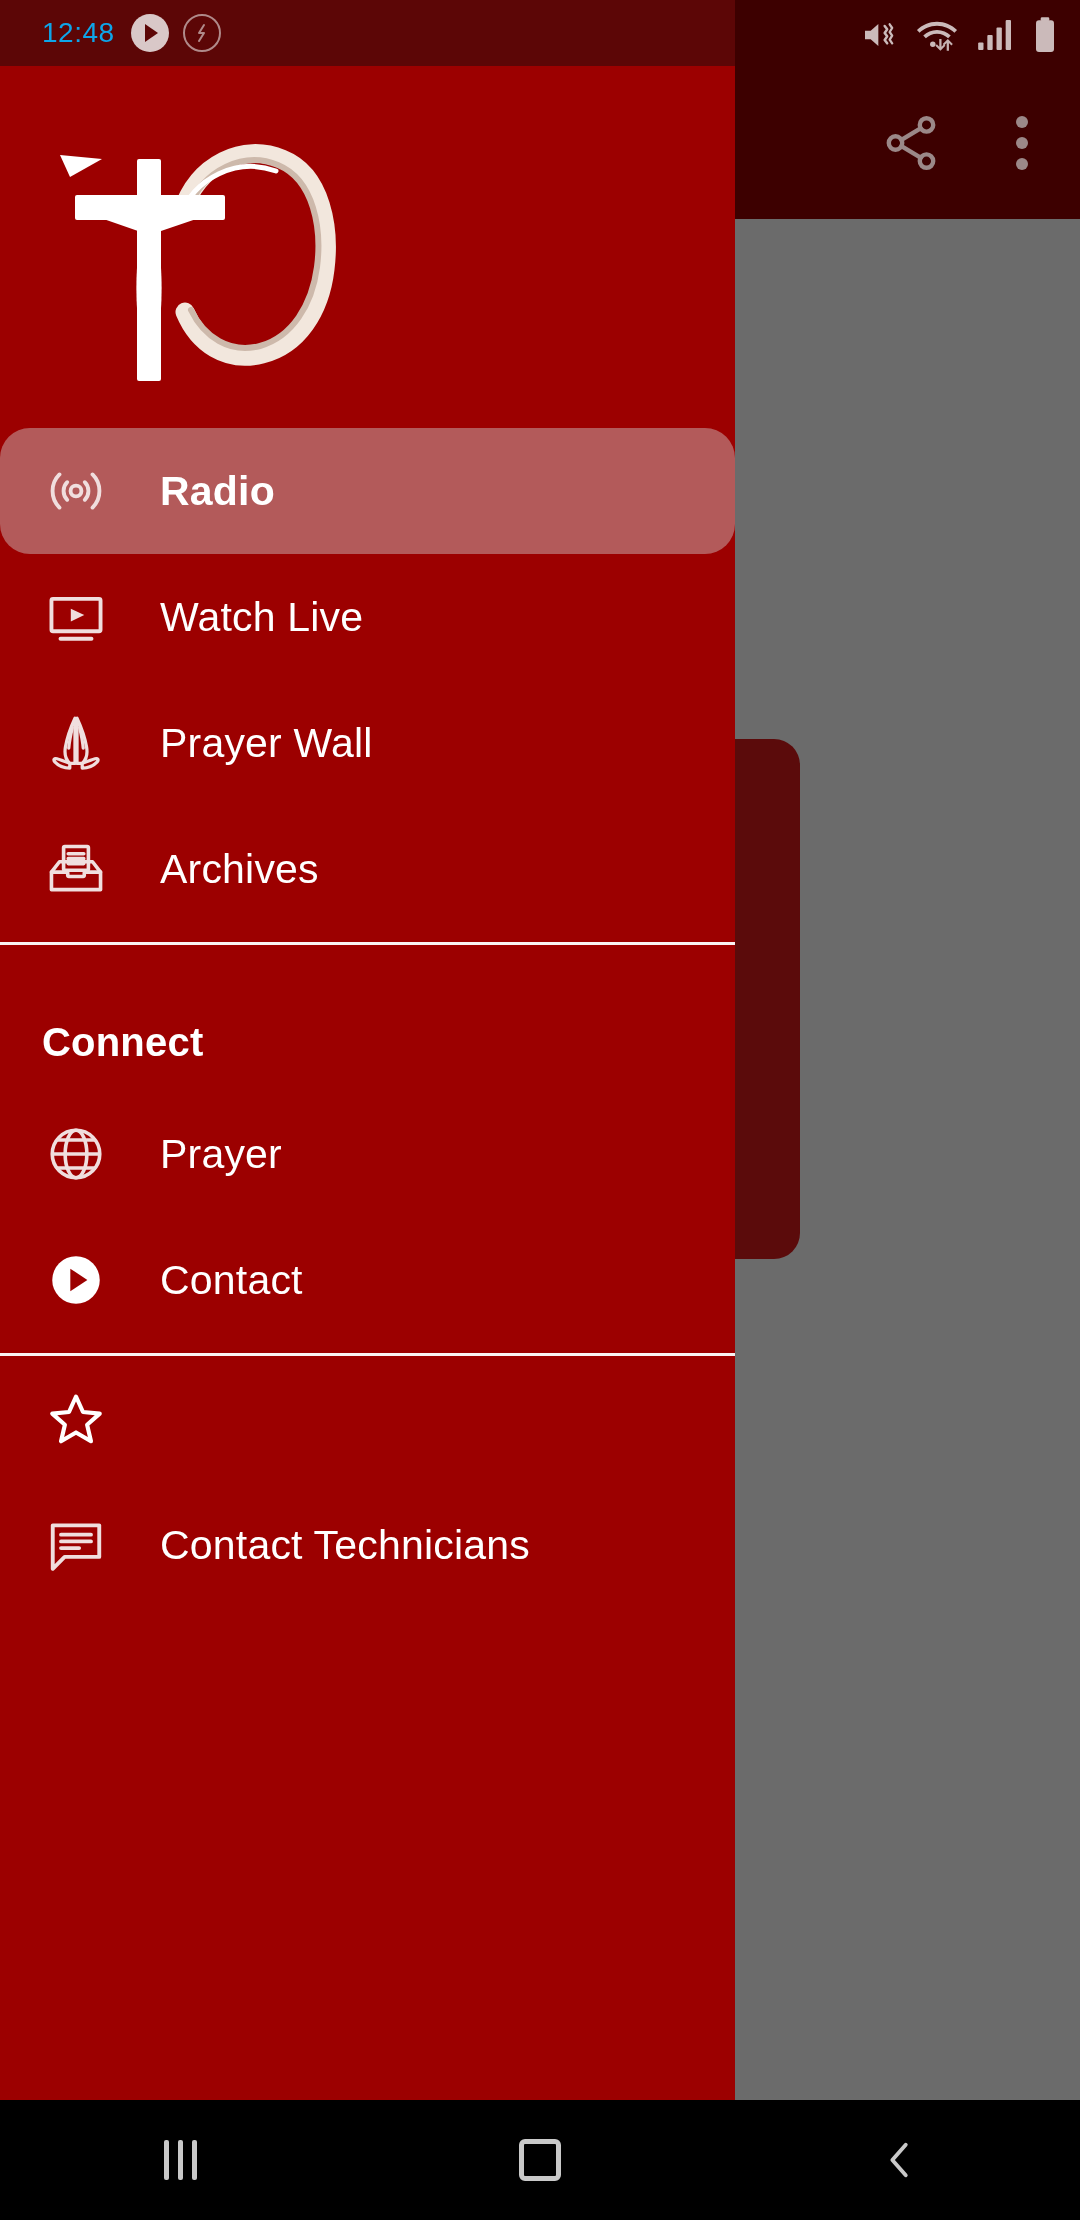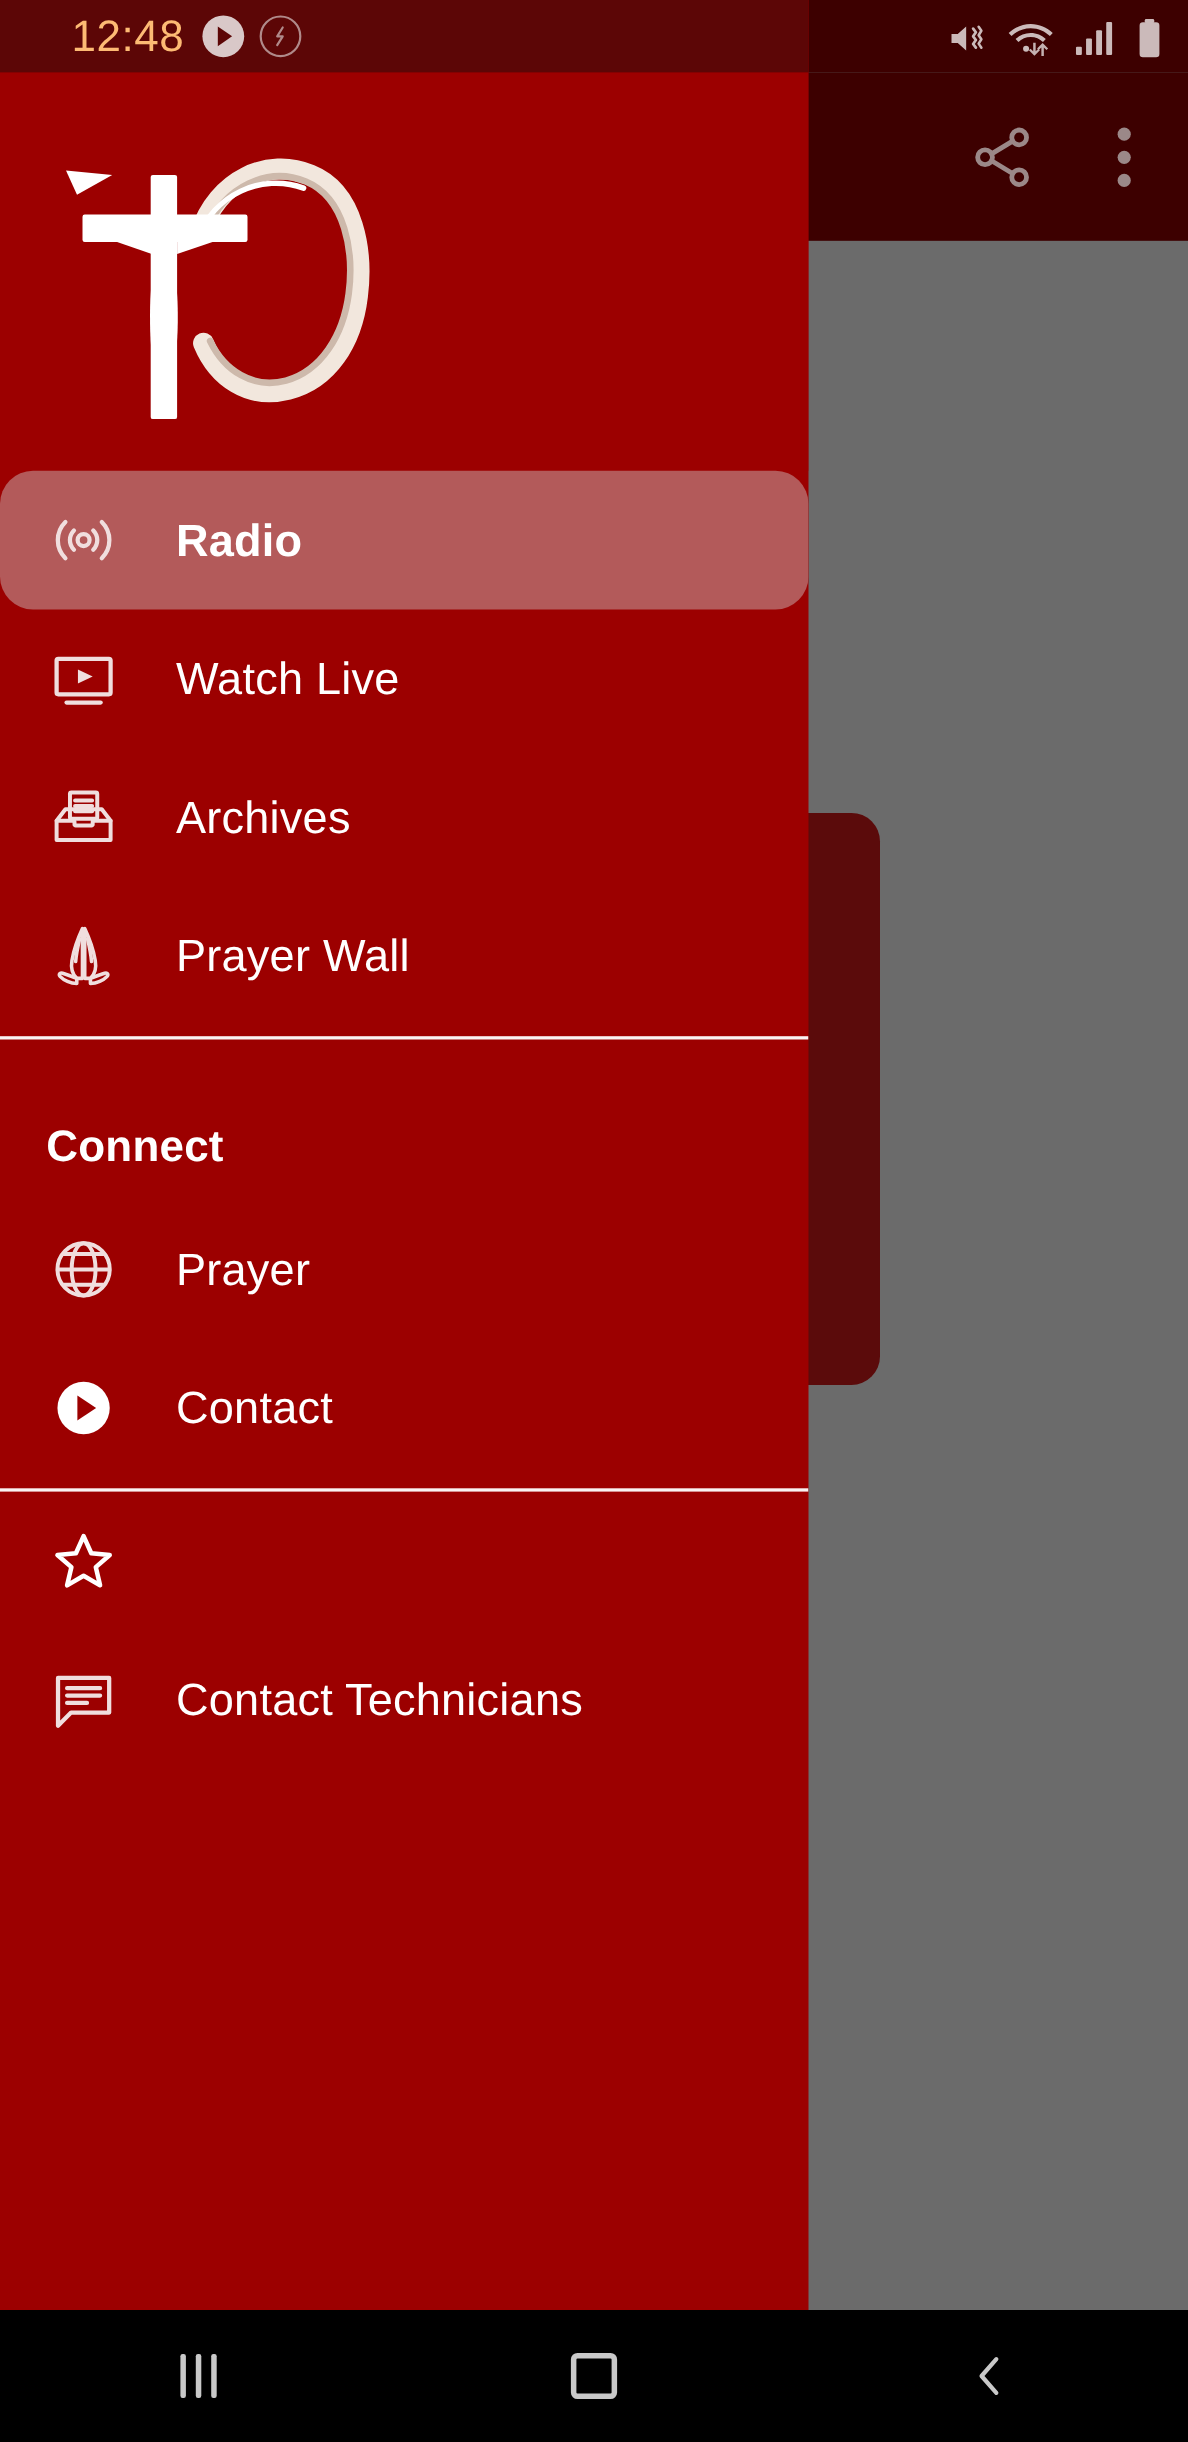--- a/index.html
+++ b/index.html
@@ -70,22 +70,22 @@
     width:735px; height:2100px;
     background:#9c0000;
     overflow:hidden;
   }
   .drawer-statusbar {
     position:absolute; left:0; top:0; width:735px; height:66px;
     background:#5c0606;
     display:flex; align-items:center;
   }
   .clock {
-    margin-left:65px;
-    font-size:40px; color:#fdba74; font-weight:400; letter-spacing:0.5px;
+    margin-left:42px;
+    font-size:28px; color:#0ea5e9; font-weight:400; letter-spacing:0.5px;
   }
   .sb-icon-play {
     margin-left:16px; width:38px; height:38px; border-radius:50%;
     background:#d9c8c8; position:relative;
   }
   .sb-icon-play::after {
     content:""; position:absolute; left:14px; top:10px;
     border-left:13px solid #5c0606;
     border-top:9px solid transparent; border-bottom:9px solid transparent;
   }
@@ -251,51 +251,51 @@
 
       <div class="nav-item">
         <span class="nav-icon">
           <svg width="62" height="62" viewBox="0 0 24 24" fill="none" stroke="#f0dede" stroke-width="1.5" stroke-linejoin="round">
             <rect x="2.5" y="5" width="19" height="12.5" rx="0.6"></rect>
             <path d="M6 20.4 h12" stroke-linecap="round"></path>
             <path d="M10 8.8 L15.2 11.25 L10 13.7 Z" fill="#f0dede" stroke="none"></path>
           </svg>
         </span>
         <span class="nav-label">Watch Live</span>
-      </div>
-
-      <div class="nav-item">
-        <span class="nav-icon">
-          <svg width="62" height="62" viewBox="0 0 24 24" fill="none" stroke="#f0dede" stroke-width="1.4" stroke-linejoin="round" stroke-linecap="round">
-            <path d="M2.5 13.2 L5.6 9.2 L18.4 9.2 L21.5 13.2 L21.5 20 L2.5 20 Z"></path>
-            <path d="M2.5 13.2 H8.4 a0.4 0.4 0 0 1 0.4 0.4 v0.9 a0.4 0.4 0 0 0 0.4 0.4 h5.6
-                     a0.4 0.4 0 0 0 0.4 -0.4 v-0.9 a0.4 0.4 0 0 1 0.4 -0.4 H21.5"></path>
-            <rect x="7.2" y="3.3" width="9.6" height="9.2" rx="0.5"></rect>
-            <path d="M9 6.1 h6 M9 8 h6 M9 9.9 h6"></path>
-          </svg>
-        </span>
-        <span class="nav-label">Archives</span>
       </div>
 
       <div class="nav-item">
         <span class="nav-icon">
           <svg width="62" height="62" viewBox="0 0 24 24" fill="none" stroke="#f0dede" stroke-width="1.25" stroke-linejoin="round" stroke-linecap="round">
             <path d="M11.6 2.4 C10.2 5.4 8.6 9.6 7.9 13.6 C7.4 16.5 8.2 18.6 9.6 19.9
                      L11.6 19.9 Z"></path>
             <path d="M12.4 2.4 C13.8 5.4 15.4 9.6 16.1 13.6 C16.6 16.5 15.8 18.6 14.4 19.9
                      L12.4 19.9 Z"></path>
             <path d="M9.6 19.9 C8.3 19.4 6.3 18.6 4.6 18.1 C3.6 17.8 3.1 18.5 3.8 19.3
                      C5 20.6 7.4 21.7 9.6 21.7 Z"></path>
             <path d="M14.4 19.9 C15.7 19.4 17.7 18.6 19.4 18.1 C20.4 17.8 20.9 18.5 20.2 19.3
                      C19 20.6 16.6 21.7 14.4 21.7 Z"></path>
             <path d="M10.6 6 C10 8.6 9.4 11.4 9.2 14"></path>
             <path d="M13.4 6 C14 8.6 14.6 11.4 14.8 14"></path>
           </svg>
         </span>
         <span class="nav-label">Prayer Wall</span>
+      </div>
+
+      <div class="nav-item">
+        <span class="nav-icon">
+          <svg width="62" height="62" viewBox="0 0 24 24" fill="none" stroke="#f0dede" stroke-width="1.4" stroke-linejoin="round" stroke-linecap="round">
+            <path d="M2.5 13.2 L5.6 9.2 L18.4 9.2 L21.5 13.2 L21.5 20 L2.5 20 Z"></path>
+            <path d="M2.5 13.2 H8.4 a0.4 0.4 0 0 1 0.4 0.4 v0.9 a0.4 0.4 0 0 0 0.4 0.4 h5.6
+                     a0.4 0.4 0 0 0 0.4 -0.4 v-0.9 a0.4 0.4 0 0 1 0.4 -0.4 H21.5"></path>
+            <rect x="7.2" y="3.3" width="9.6" height="9.2" rx="0.5"></rect>
+            <path d="M9 6.1 h6 M9 8 h6 M9 9.9 h6"></path>
+          </svg>
+        </span>
+        <span class="nav-label">Archives</span>
       </div>
 
       <div class="group-gap"></div>
       <div class="divider"></div>
 
       <div class="section-title">Connect</div>
 
       <div class="nav-item">
         <span class="nav-icon">
           <svg width="62" height="62" viewBox="0 0 24 24" fill="none" stroke="#f0dede" stroke-width="1.4">

